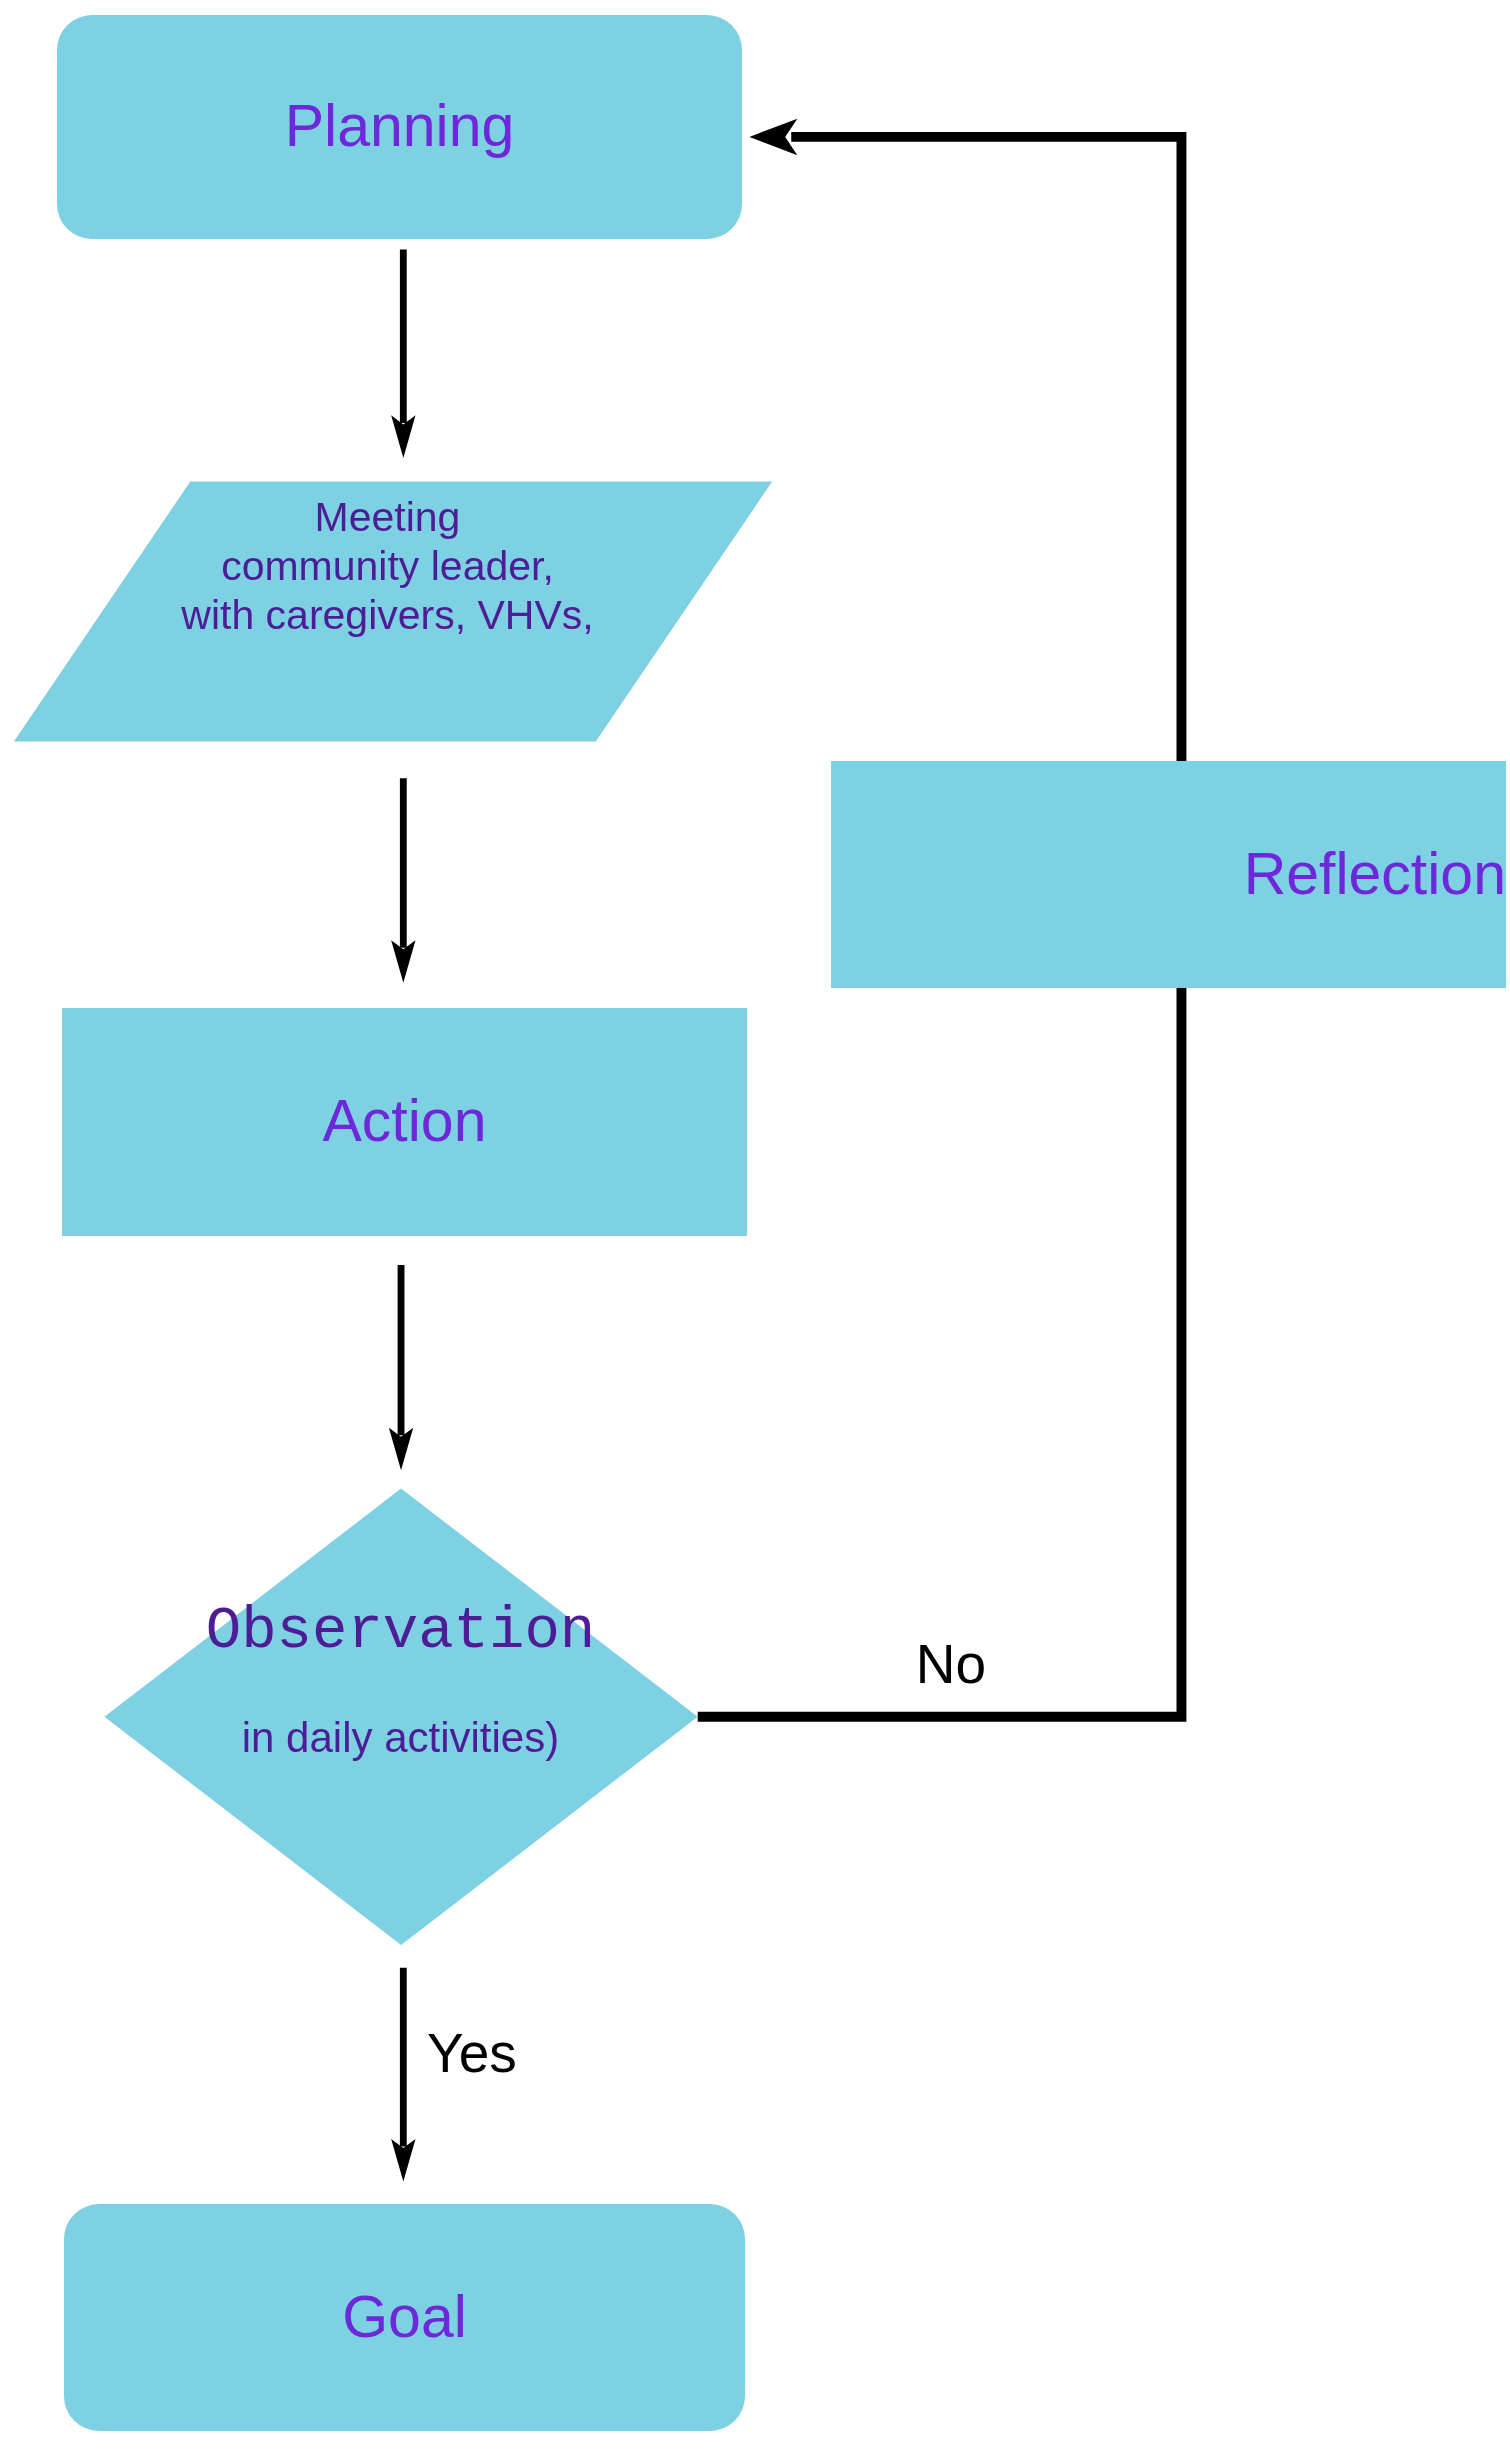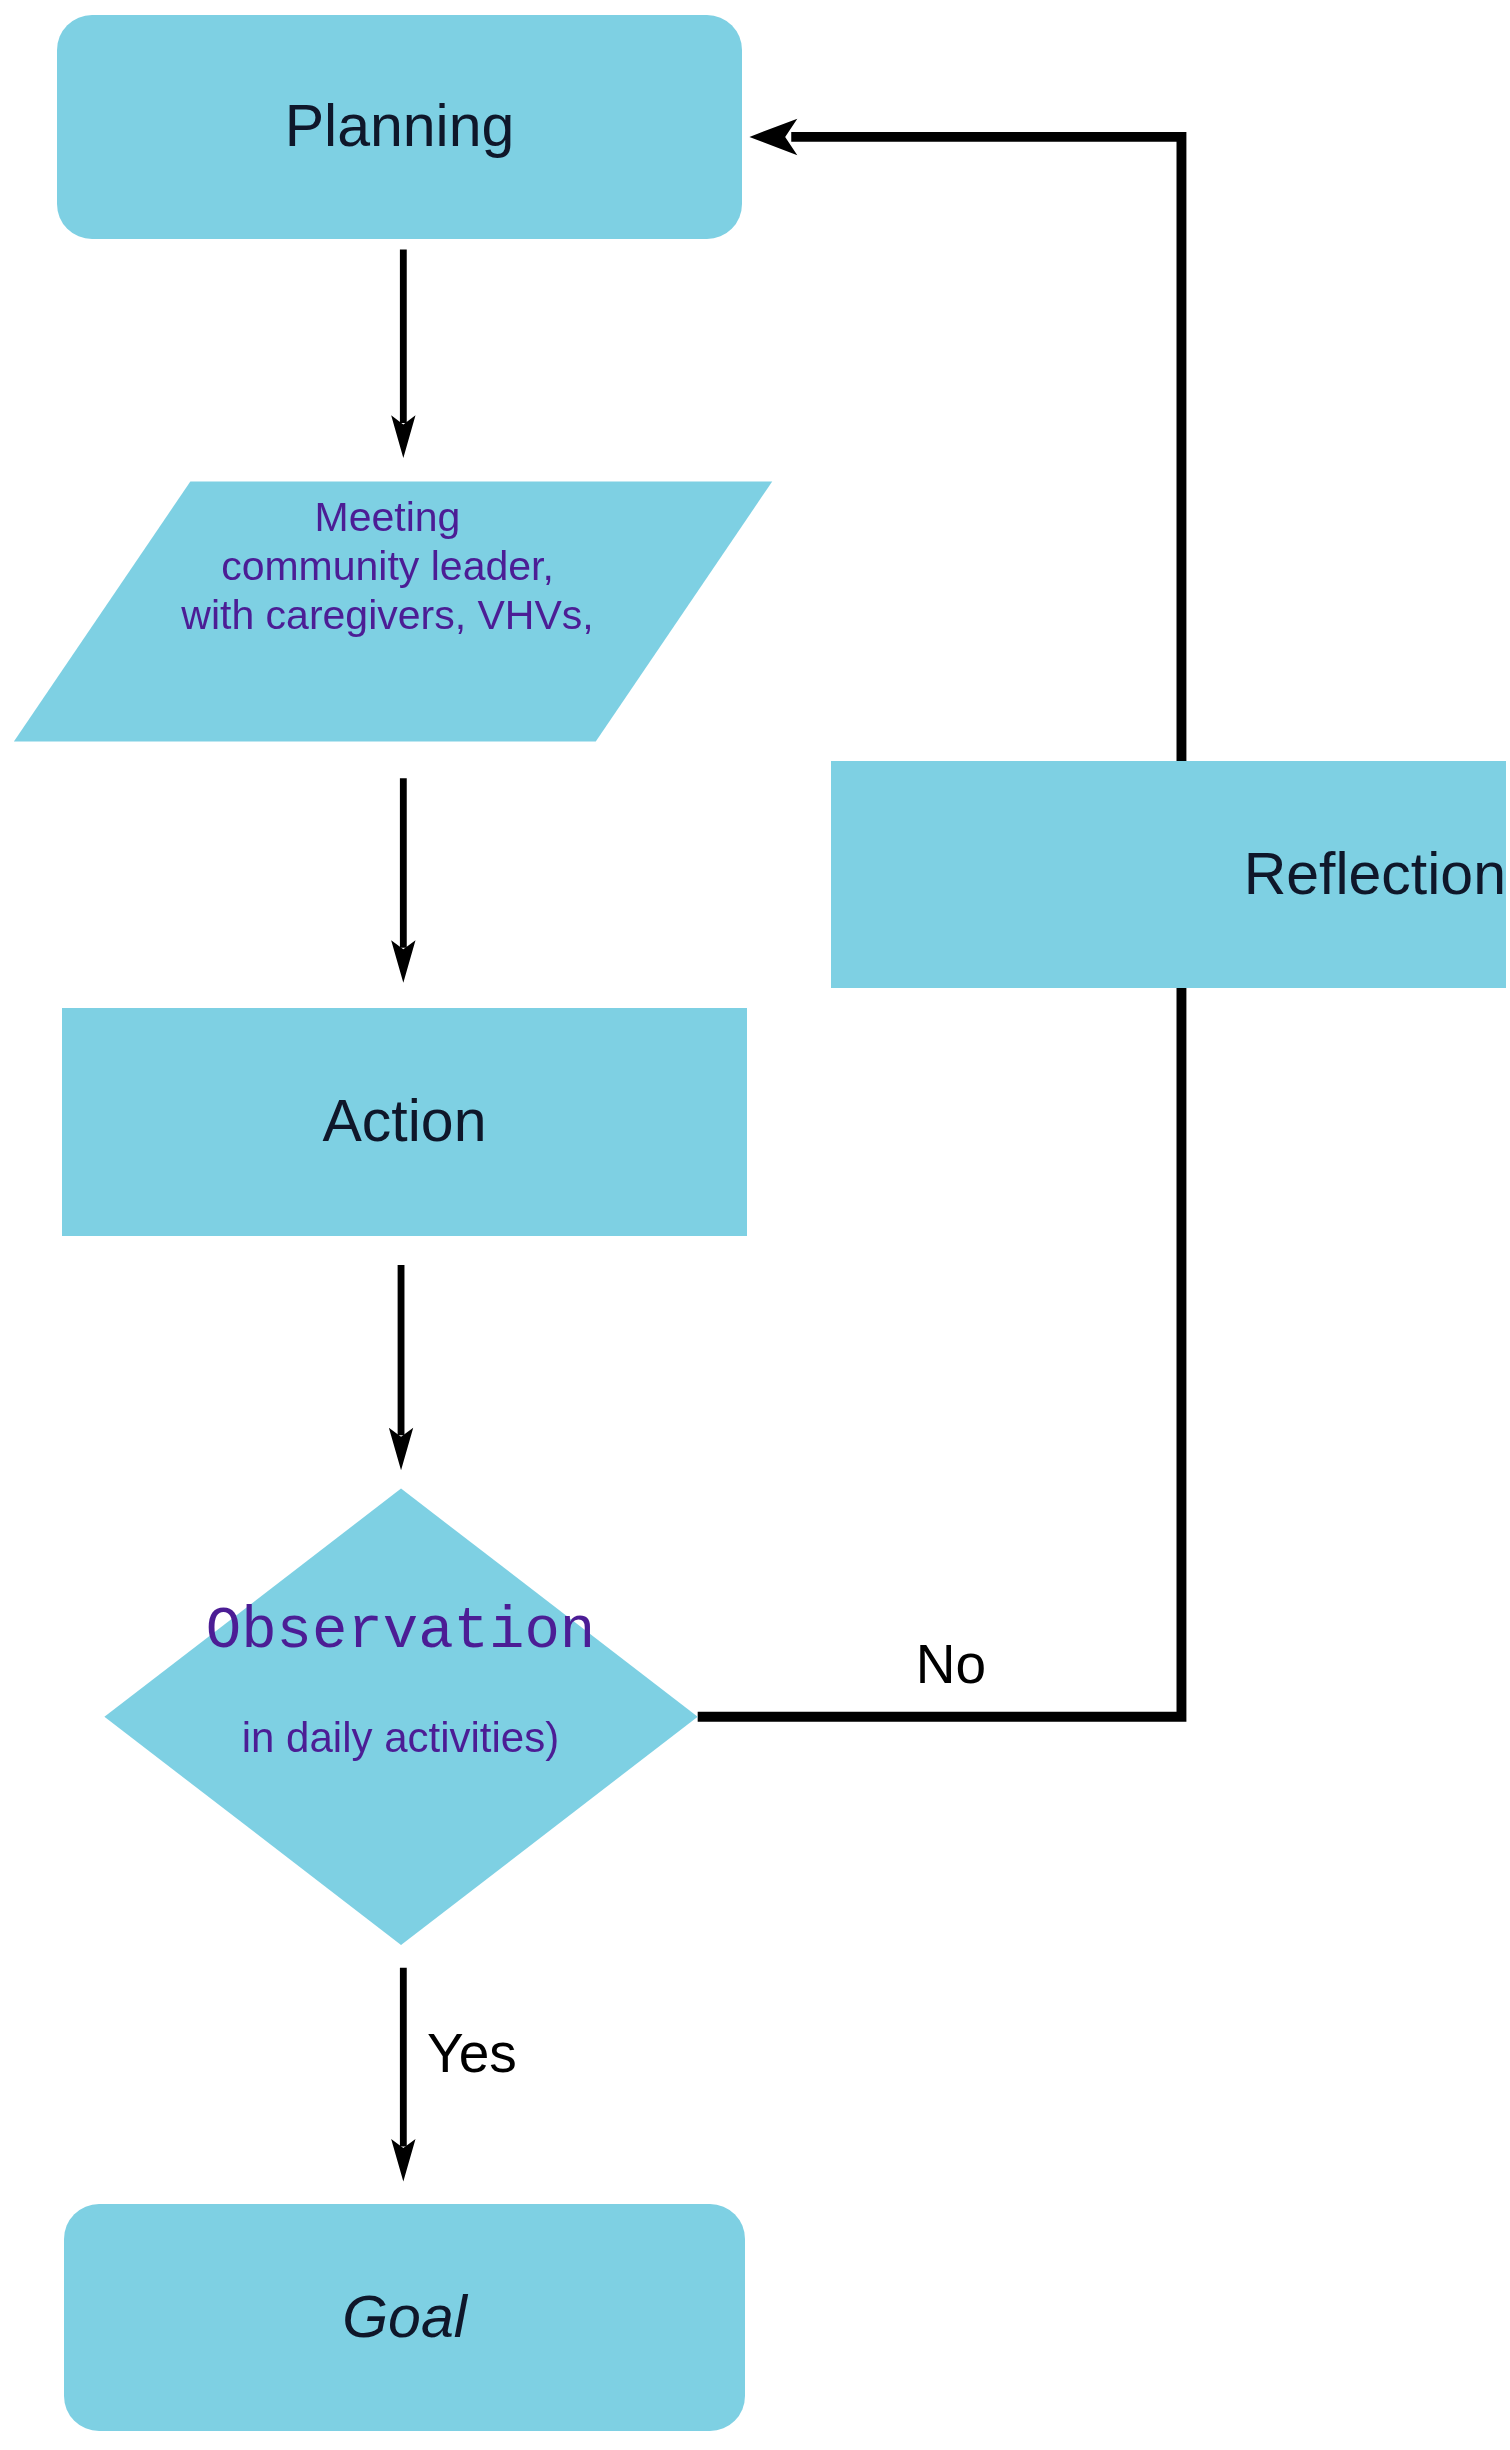--- a/index.html
+++ b/index.html
@@ -18,21 +18,21 @@
   .node{
     position:absolute;
     background:#7ED0E3;
     display:flex;align-items:center;justify-content:center;
     z-index:2;
     text-align:center;
   }
   .node-label{
     font-size:59px;
     line-height:1.15;
-    color:#0f172a;
+    color:#6d28d9;
     letter-spacing:0px;
   }
   .rounded{border-radius:35px;}
   .overlay-text{
     position:absolute;
     z-index:3;
     text-align:center;
     color:#4c1d95;
   }
   .meeting-lines{
@@ -104,18 +104,18 @@
     <span>Observation</span>
   </div>
   <div class="overlay-text obs-sub" style="left:104px;top:1713px;width:593px;">
     <div>in daily activities)</div>
   </div>
 
   <div class="edge-label" style="left:875px;top:1634px;width:152px;text-align:center;">No</div>
 
   <div class="edge-label" style="left:427px;top:2023px;">Yes</div>
 
-  <div class="node rounded" style="left:64px;top:2204px;width:681px;height:227px;font-style:italic;">
+  <div class="node rounded" style="left:64px;top:2204px;width:681px;height:227px;">
     <span class="node-label">Goal</span>
   </div>
 
 </div>
 
 
 </body></html>

